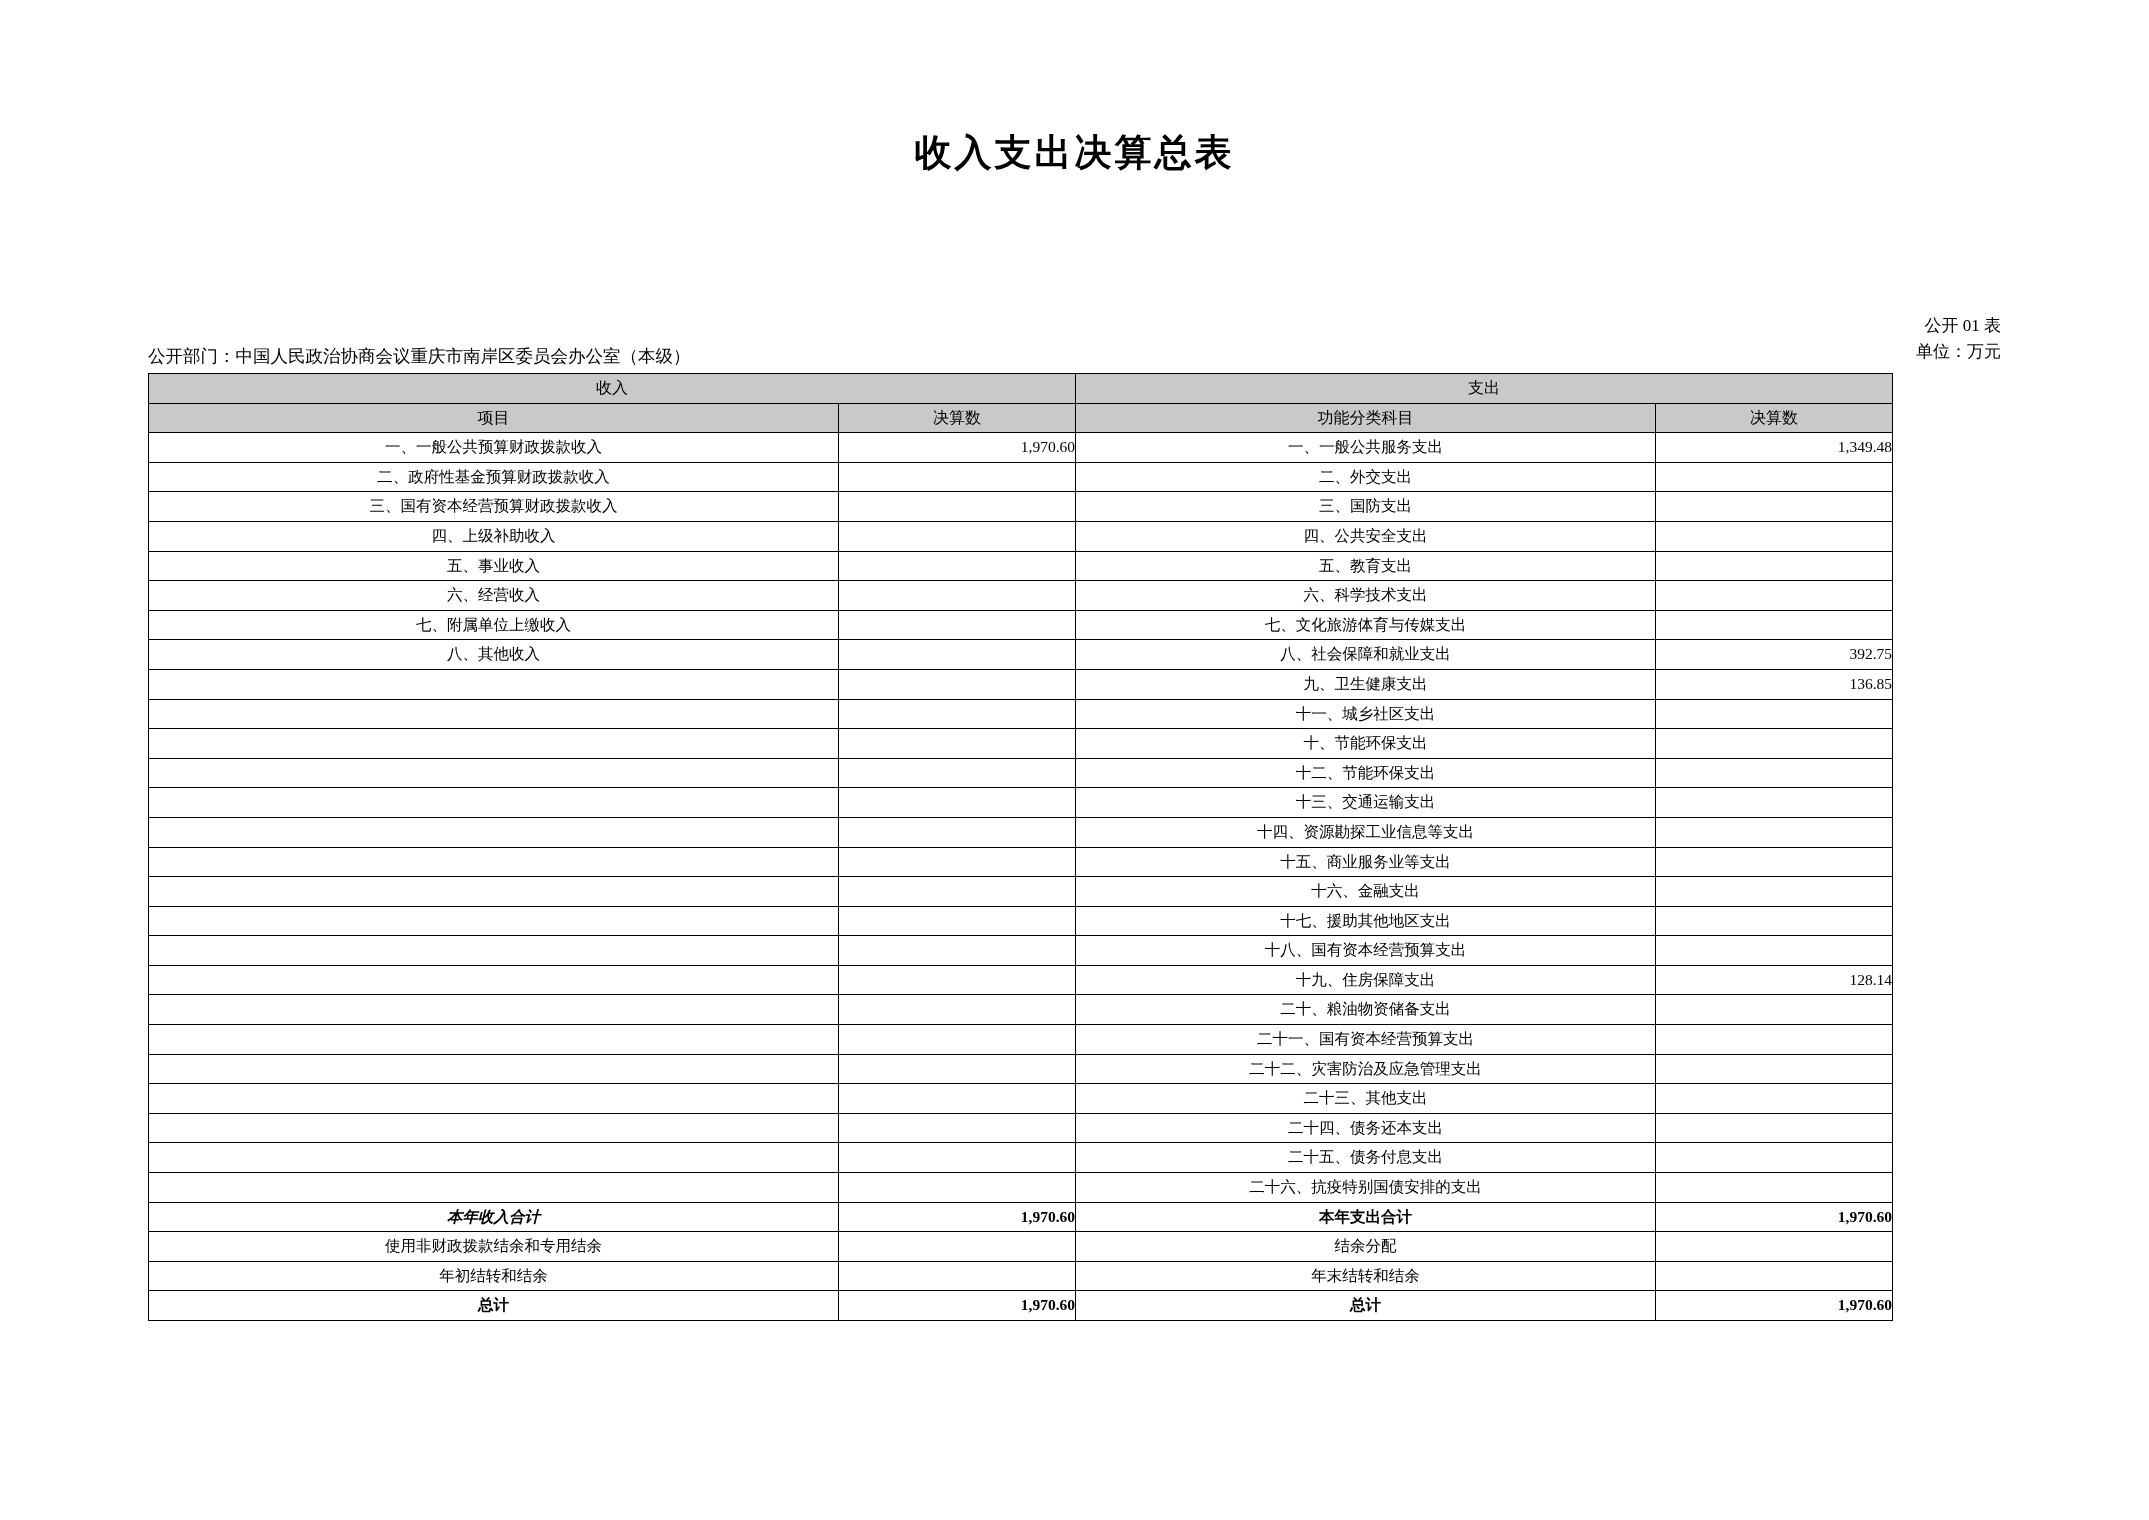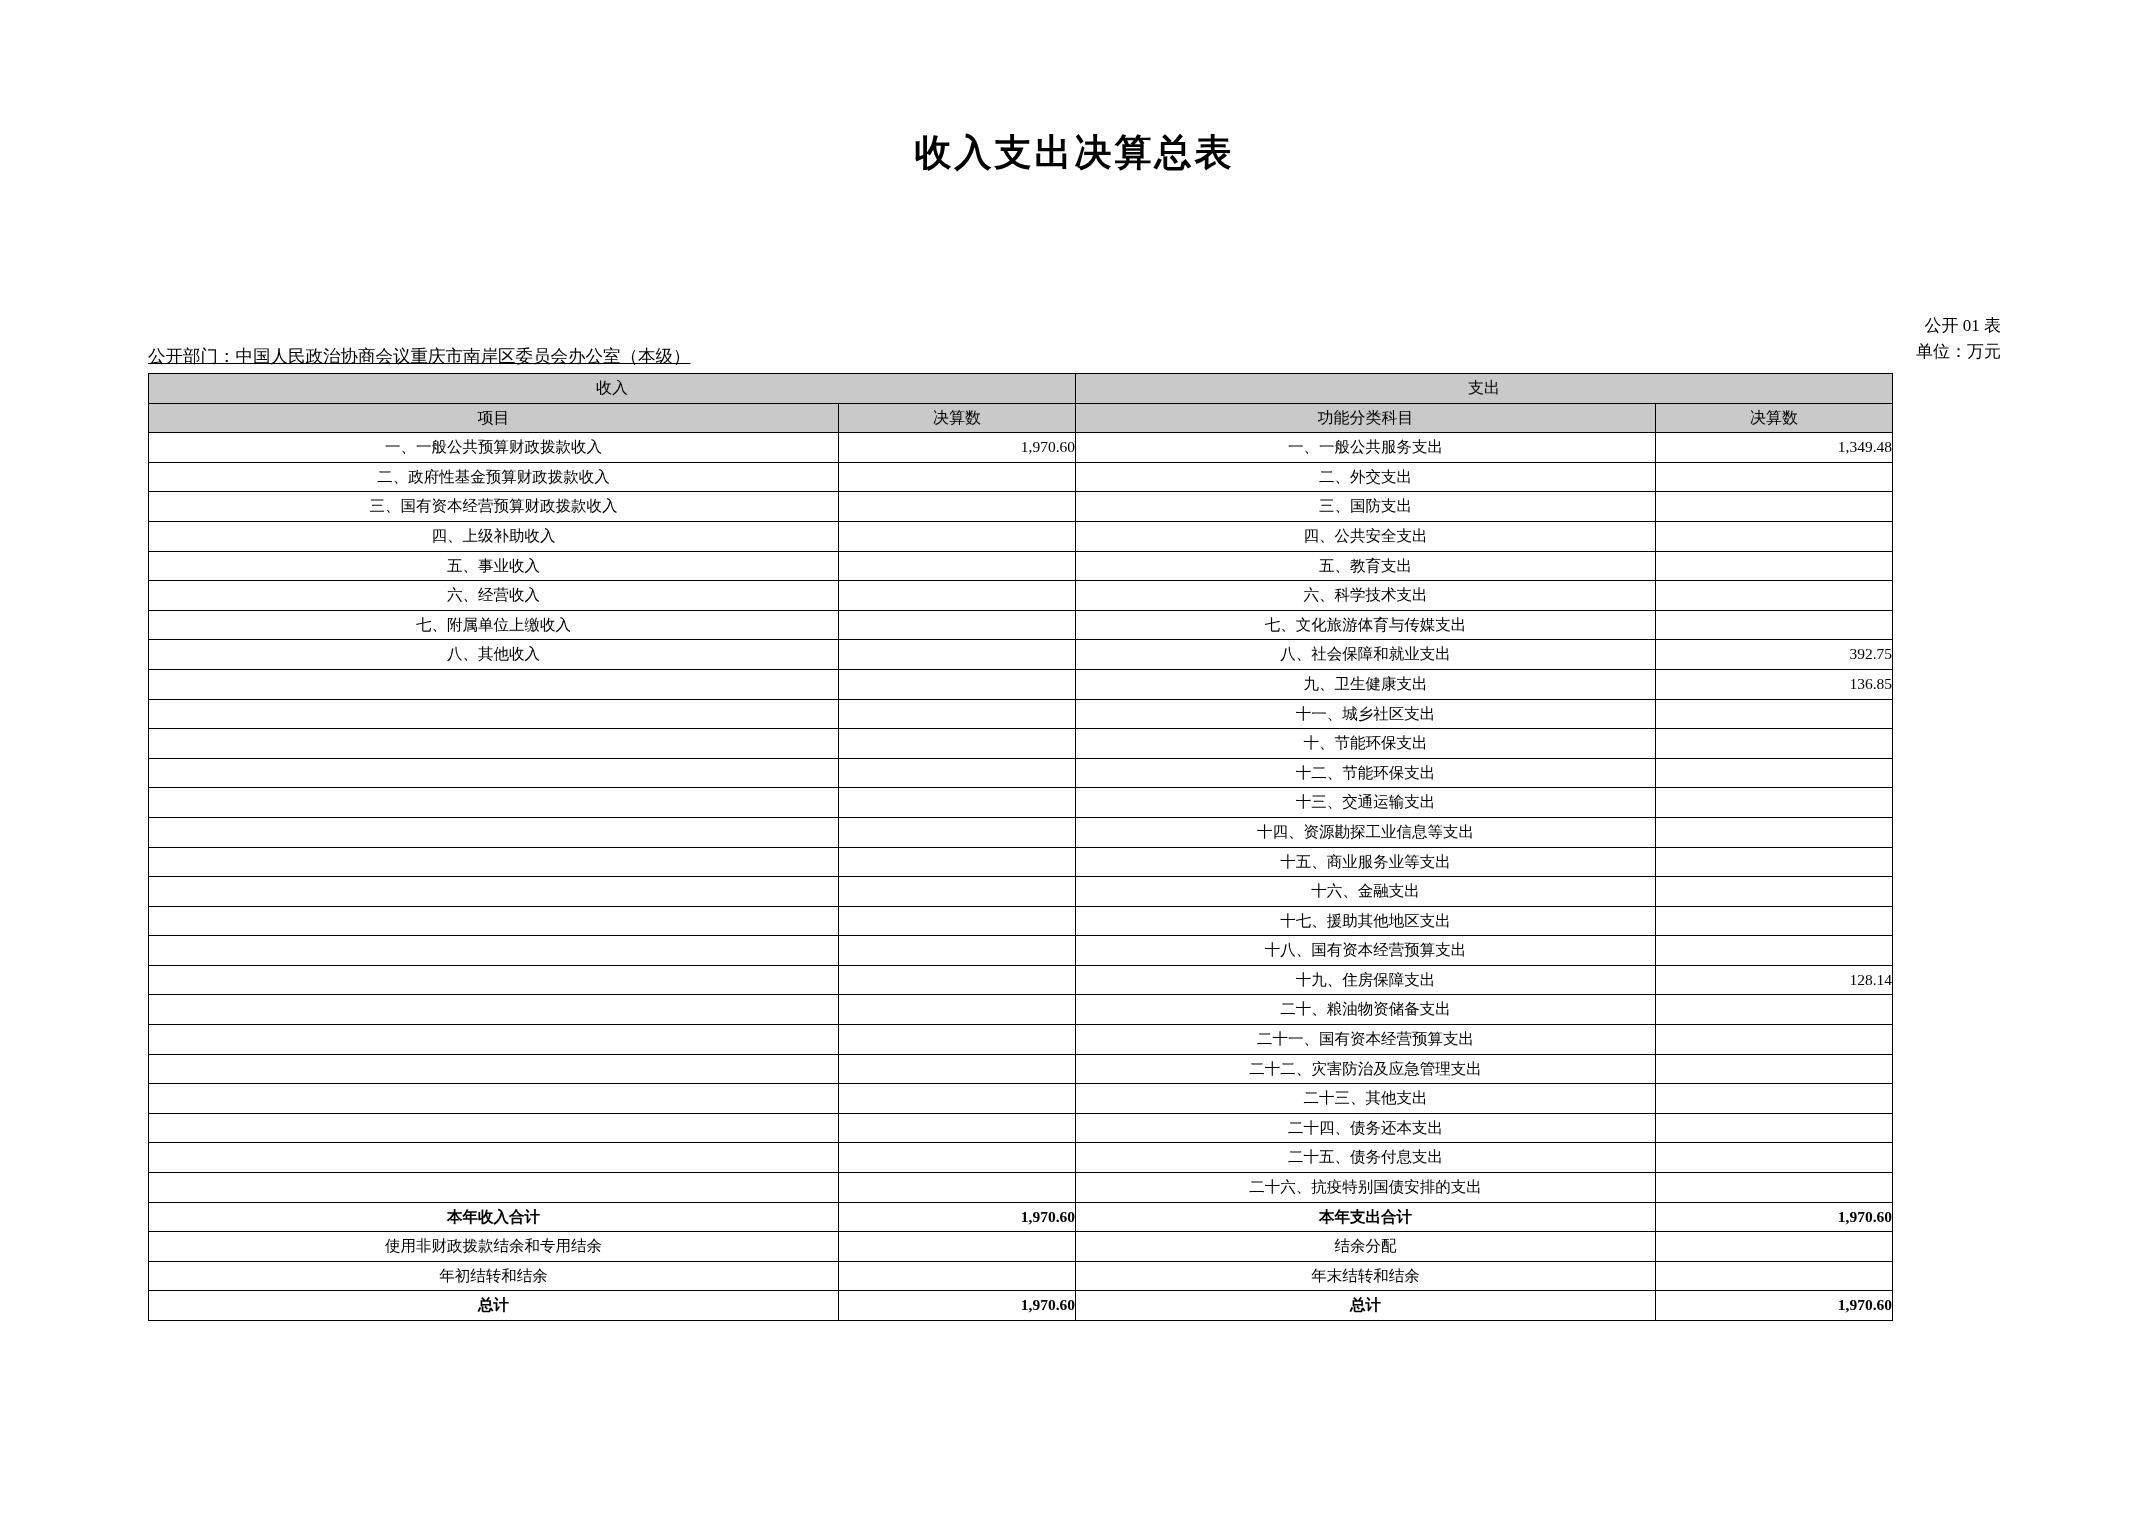--- a/index.html
+++ b/index.html
@@ -38,21 +38,20 @@
     font-size: 17px;
     line-height: 26px;
     font-family: "Liberation Serif", "DejaVu Serif", serif;
   }
   .meta-left {
     position: absolute;
     left: 148px;
     top: 216px;
     font-size: 17.5px;
     font-family: "Liberation Serif", "DejaVu Serif", serif;
-    text-decoration: underline;
   }
   .table-wrap {
     position: absolute;
     left: 148px;
     top: 245px;
     width: 1508px;
   }
   table.main {
     border-collapse: collapse;
     width: 100%;
@@ -296,21 +295,21 @@
             <td class="cell-label">二十五、债务付息支出</td>
             <td class="cell-num"></td>
           </tr>
           <tr>
             <td class="cell-label"></td>
             <td class="cell-num"></td>
             <td class="cell-label">二十六、抗疫特别国债安排的支出</td>
             <td class="cell-num"></td>
           </tr>
           <tr class="total-row">
-            <td class="cell-center" style="font-weight: bold;">本年收入合计</td>
+            <td class="cell-center" style="font-weight: bold; font-style: italic;">本年收入合计</td>
             <td class="cell-num" style="font-weight: bold;">1,970.60</td>
             <td class="cell-center" style="font-weight: bold;">本年支出合计</td>
             <td class="cell-num" style="font-weight: bold;">1,970.60</td>
           </tr>
           <tr class="total-row">
             <td class="cell-label">使用非财政拨款结余和专用结余</td>
             <td class="cell-num"></td>
             <td class="cell-label">结余分配</td>
             <td class="cell-num"></td>
           </tr>

